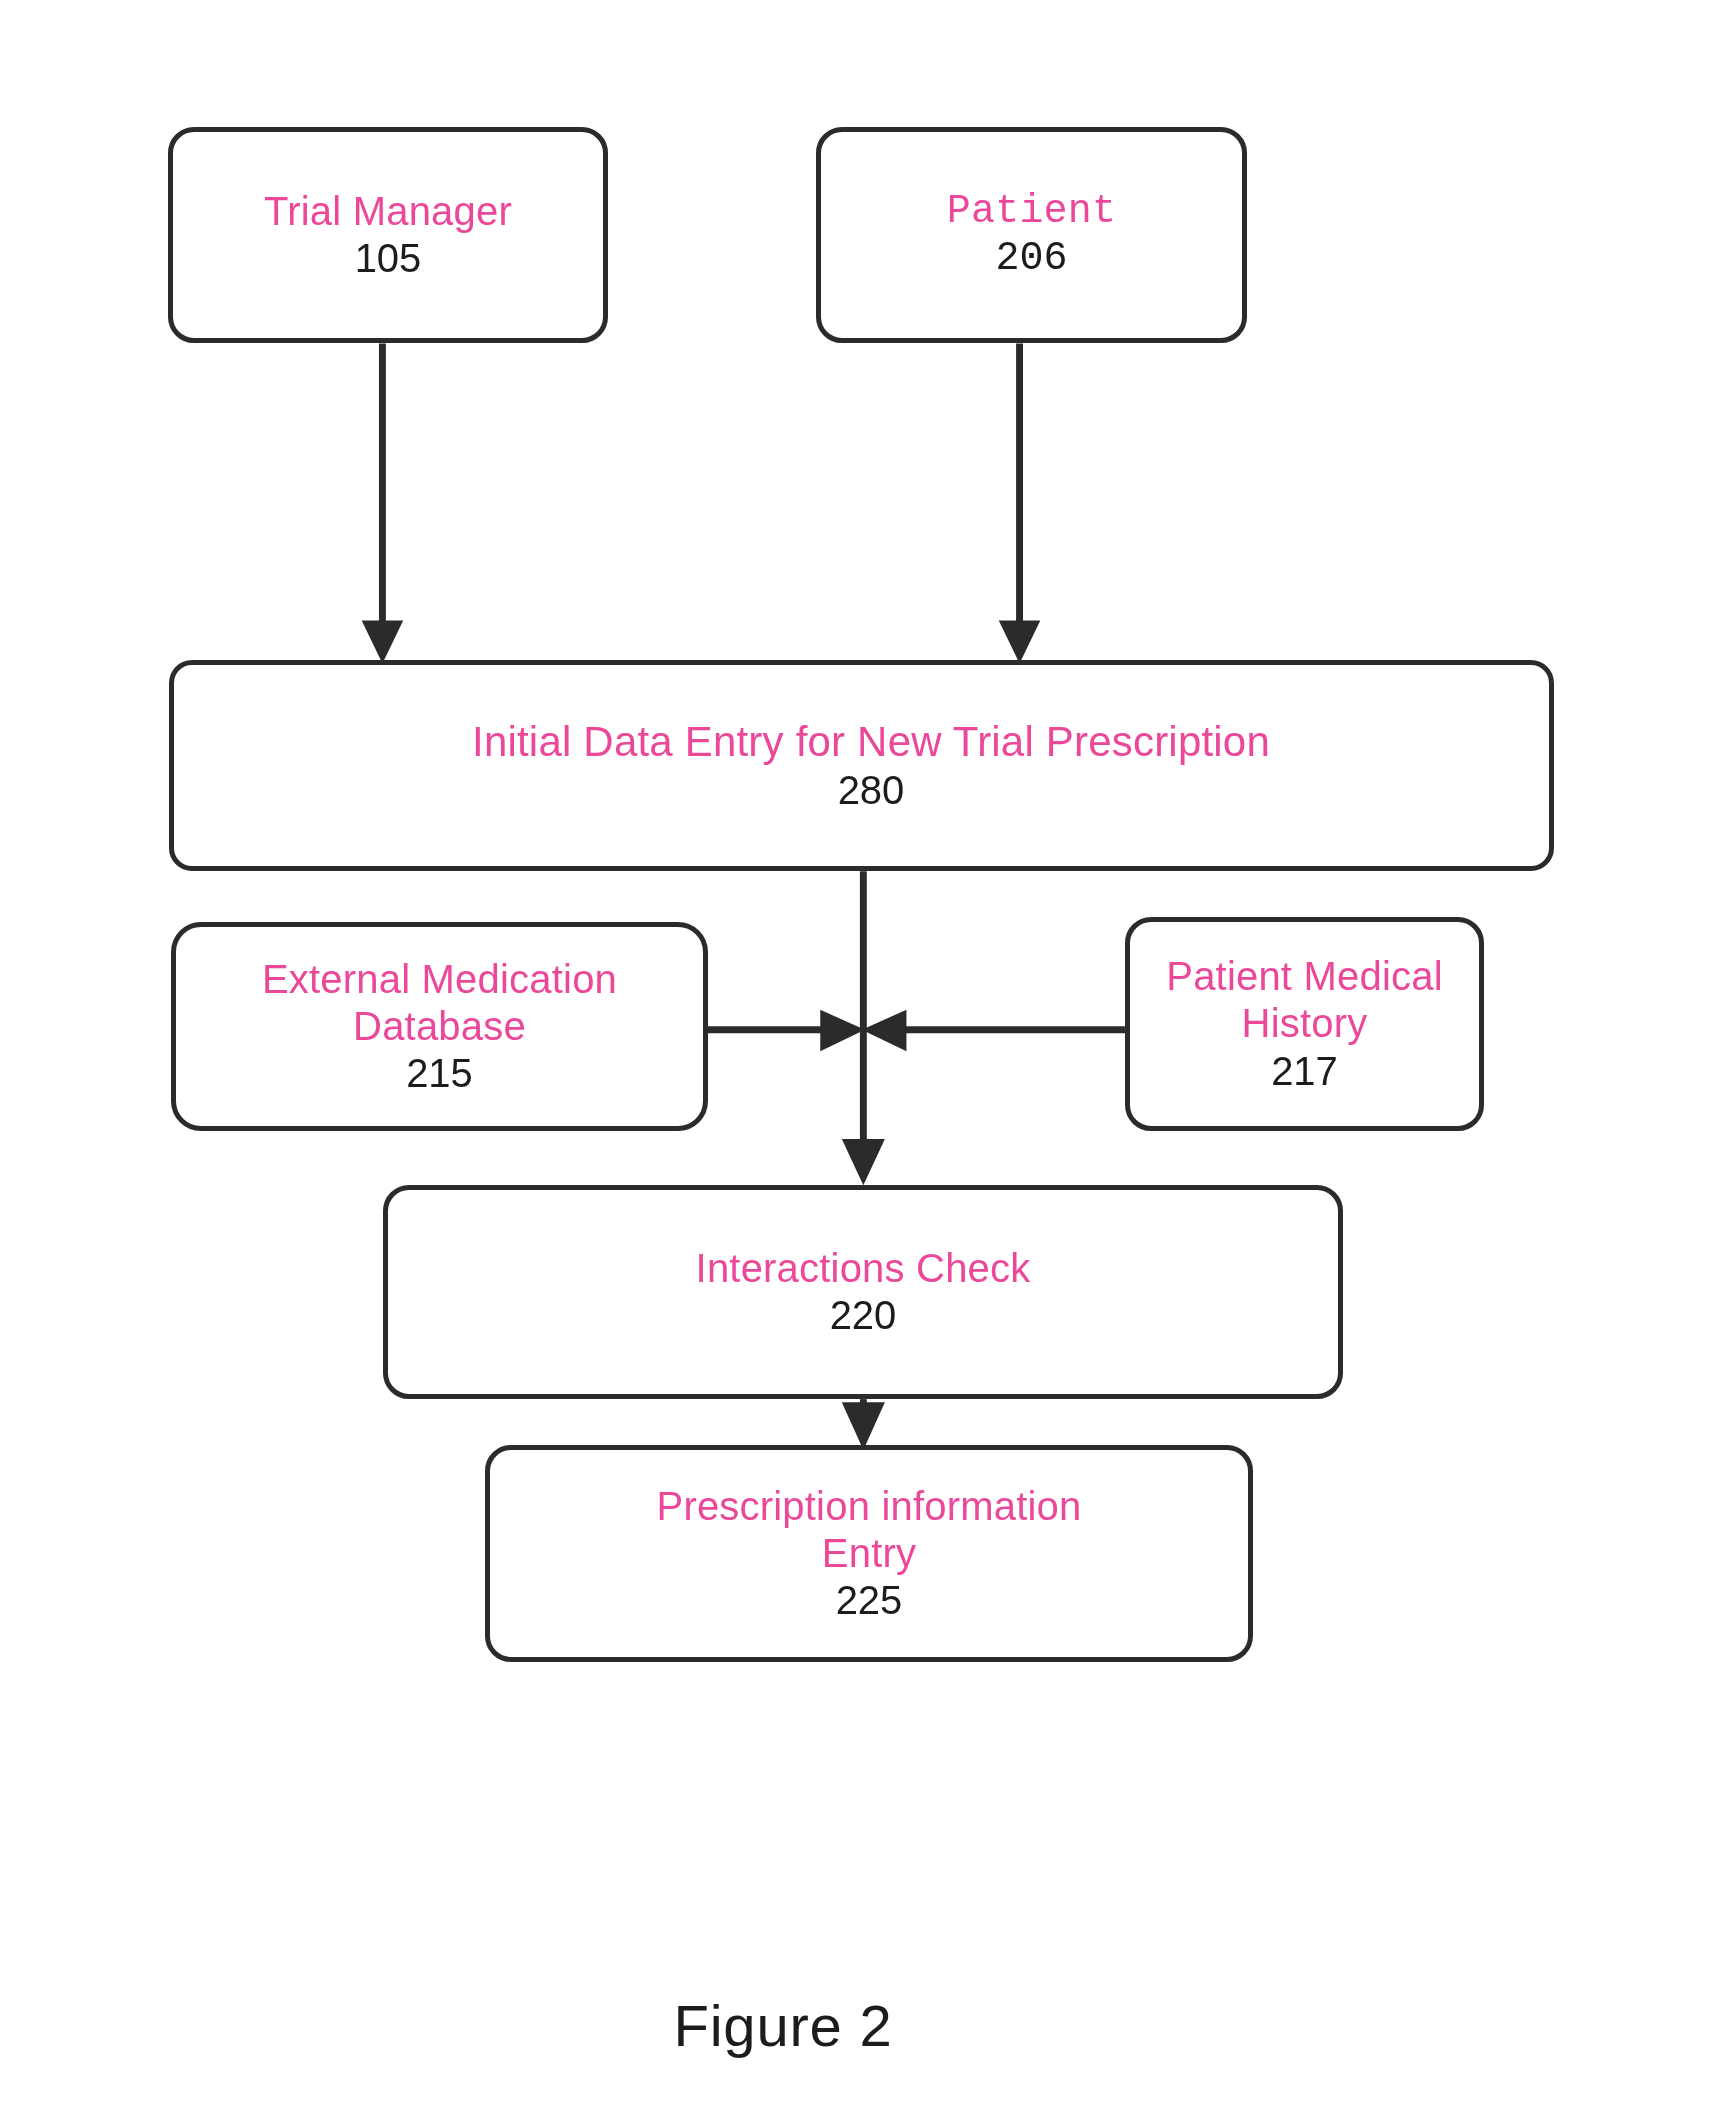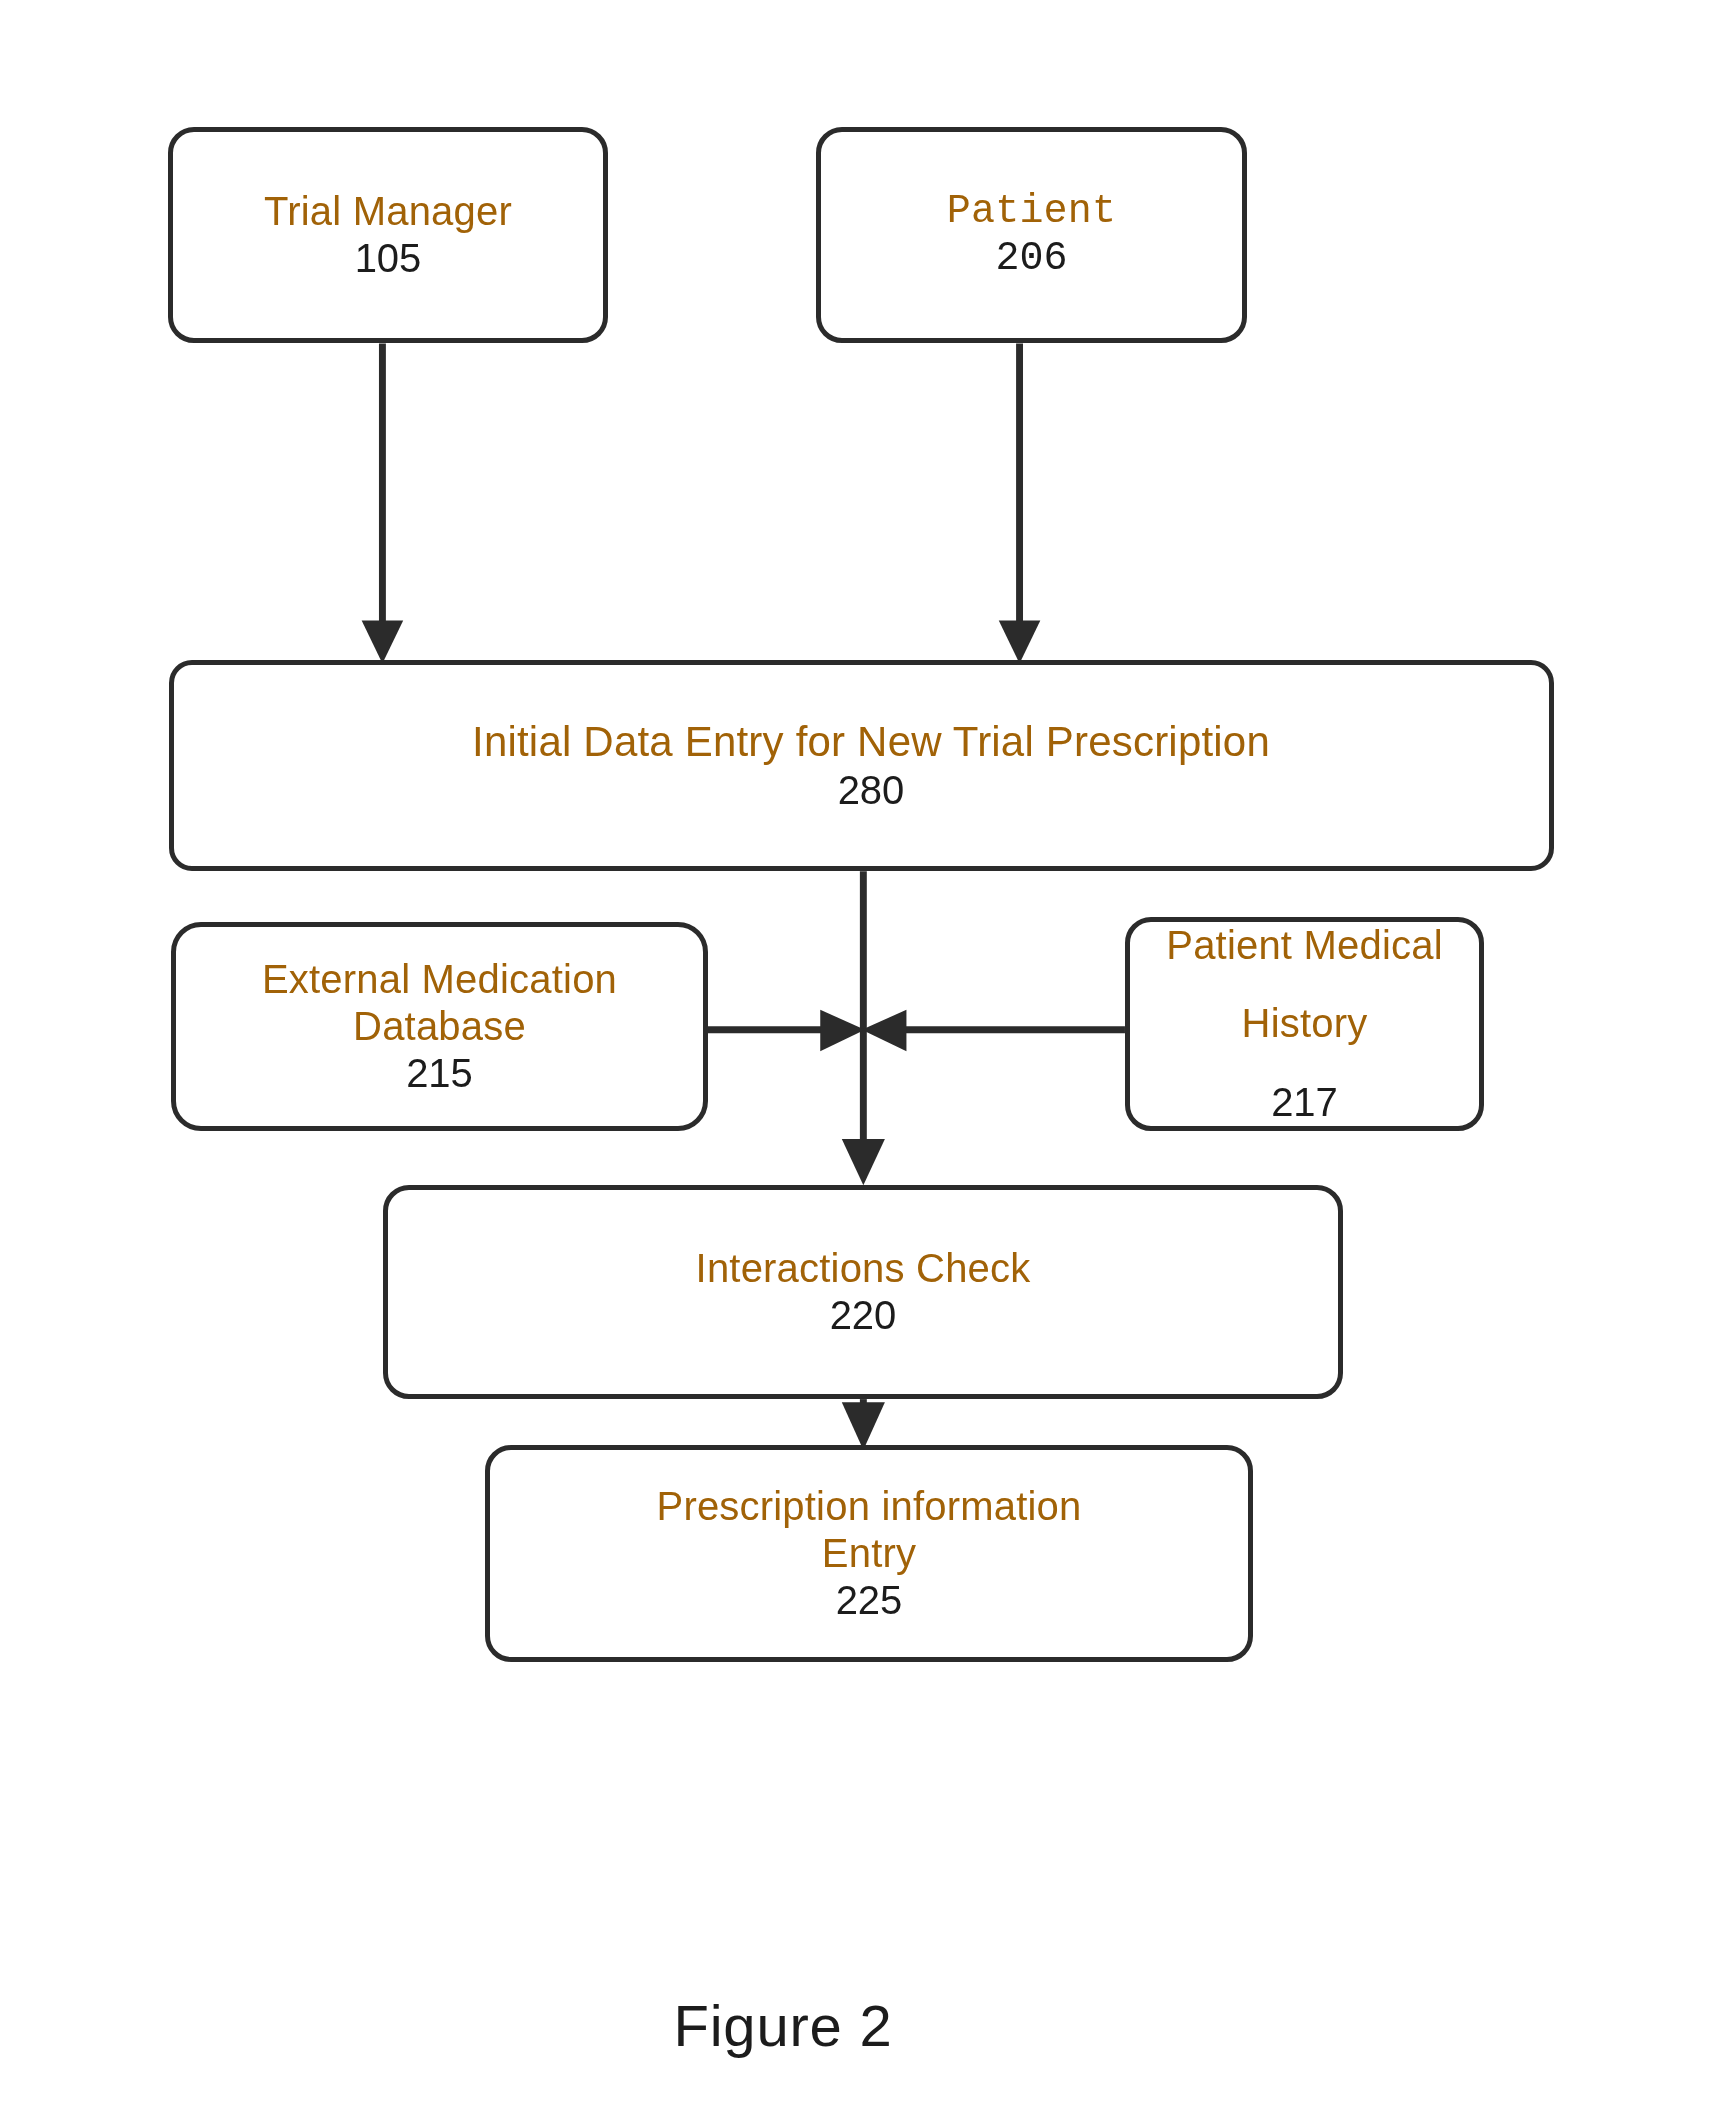--- a/index.html
+++ b/index.html
@@ -36,34 +36,34 @@
     align-items: center;
     justify-content: center;
     text-align: center;
   }
   .node-line {
     display: block;
     font-size: 40px;
     line-height: 1.18;
     letter-spacing: 0.2px;
     white-space: nowrap;
-    color: #a16207;
+    color: #ec4899;
   }
   .node-ref {
     display: block;
     font-size: 40px;
     line-height: 1.18;
     color: #1c1c1c;
   }
   
   #node-202 { left: 168px;  top: 127px;  width: 440px;  height: 216px; }
   #node-206 { left: 816px; top: 127px;  width: 431px;  height: 216px; font-family: Liberation Mono, monospace; }
   #node-210 { left: 169px;  top: 660px;  width: 1385px; height: 211px; border-radius: 23px; padding-left: 19px; }
   #node-215 { left: 171px;  top: 922px; width: 537px;  height: 209px; border-radius: 30px; }
-  #node-217 { left: 1125px; top: 917px; width: 359px;  height: 214px; justify-content: space-between; }
+  #node-217 { left: 1125px; top: 917px; width: 359px;  height: 214px; }
   #node-220 { left: 383px;  top: 1185px; width: 960px; height: 214px; }
   #node-225 { left: 485px;  top: 1445px; width: 768px;  height: 217px; }
 
   #node-210 .node-line { font-size: 42px; }
 
   .figure-caption {
     position: absolute;
     left: 0;
     top: 1992px;
     width: 1566px;

